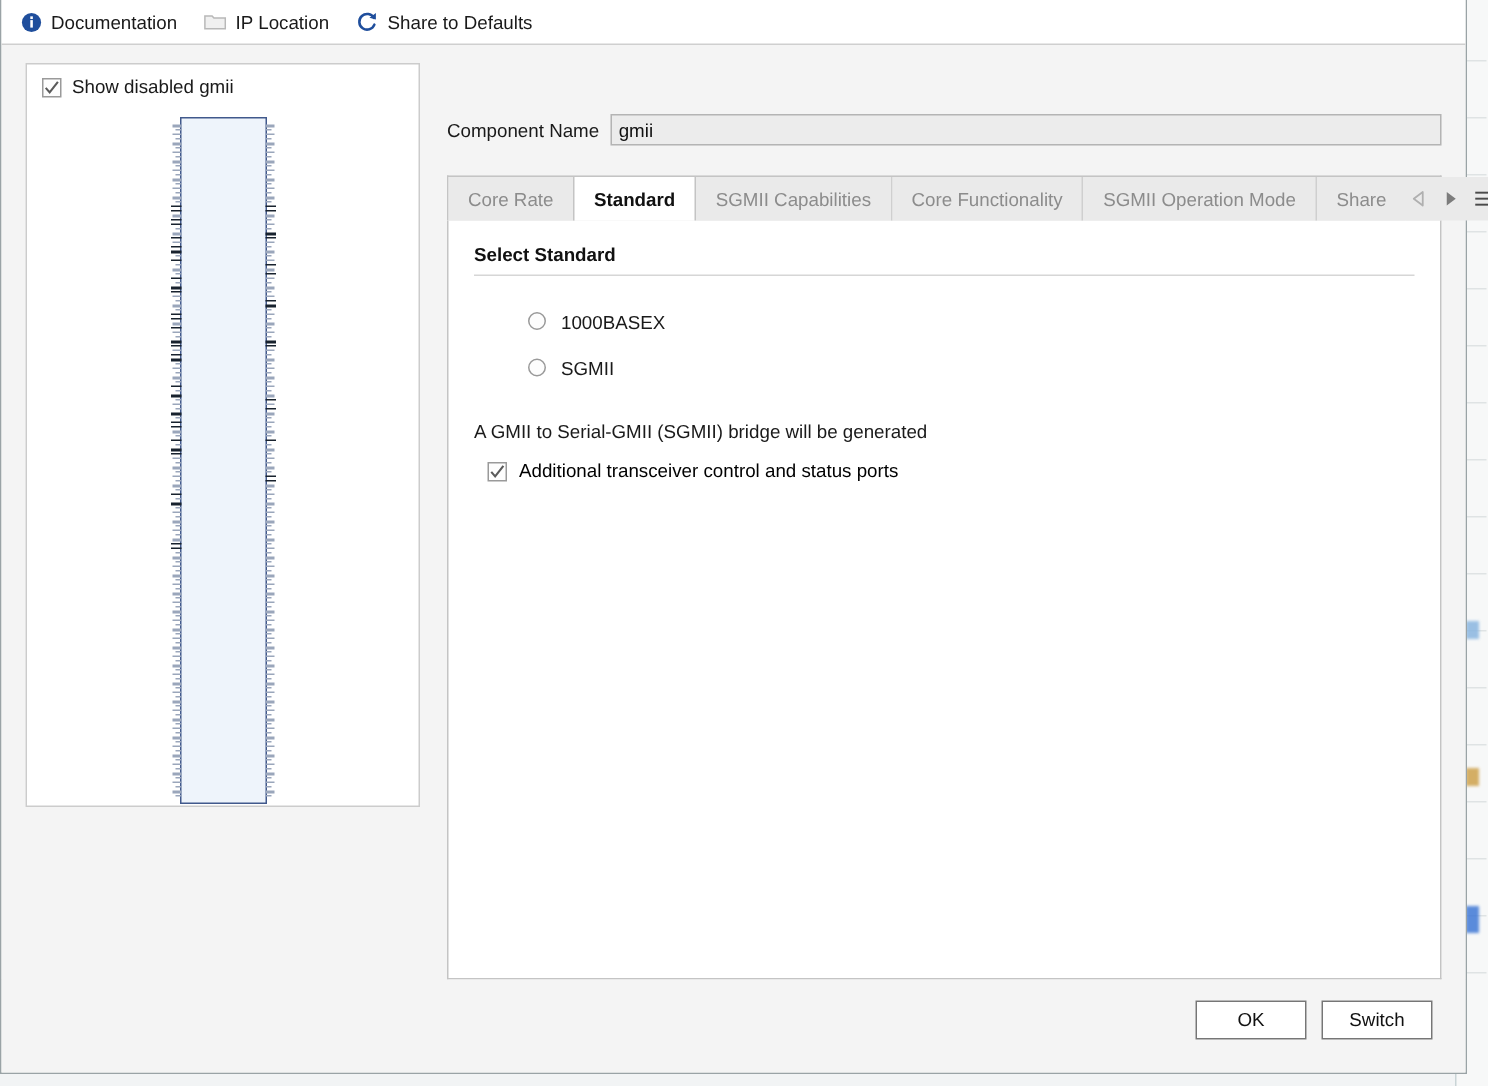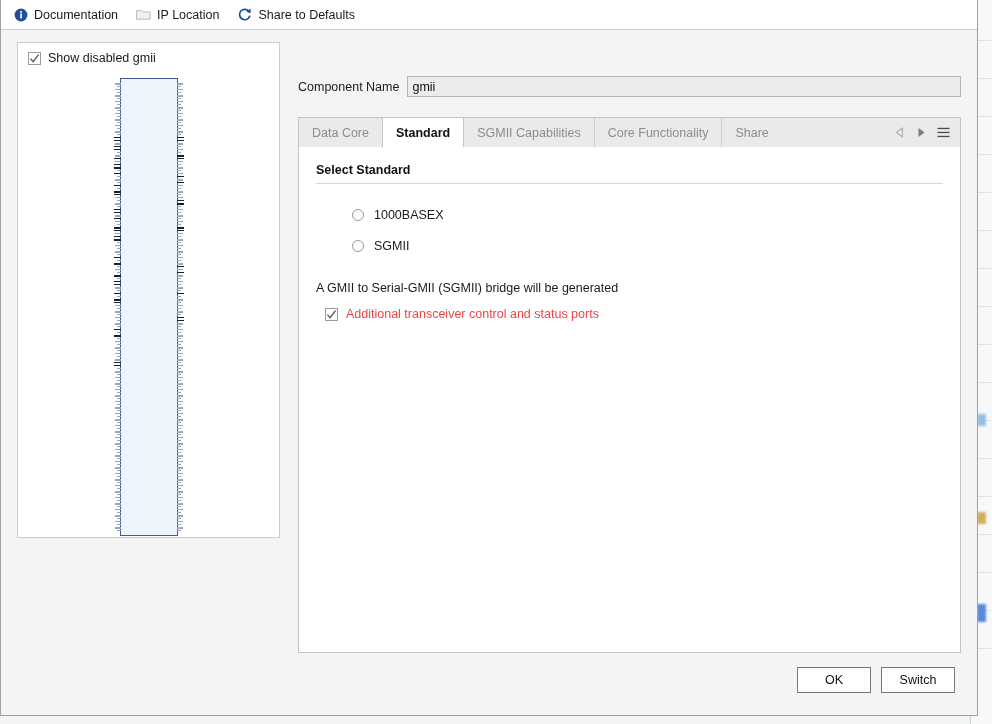--- a/index.html
+++ b/index.html
@@ -229,42 +229,42 @@
     min-height: 0;
     overflow: hidden;
   }
   .section-title {
     font-size: 12.5px; font-weight: bold; color: #111;
     margin: 0 0 6px 0;
   }
   .hrule { height: 1px; background: #d6d6d6; margin-bottom: 24px; }
 
   .radio-row {
-    display: flex; align-items: center; gap: 10px;
+    display: flex; align-items: flex-start; gap: 10px;
     padding-left: 36px;
     margin-bottom: 17px;
     font-size: 12.5px; color: #1a1a1a;
     cursor: pointer;
   }
   .radio {
     width: 12px; height: 12px; flex: 0 0 12px;
     border: 1px solid #9a9a9a; border-radius: 50%;
     background: #fdfdfd;
     display: flex; align-items: center; justify-content: center;
   }
   .radio .dot { width: 5px; height: 5px; border-radius: 50%; background: #2b2b2b; }
 
   #note-text {
     font-size: 12.5px; color: #1a1a1a;
     margin: 28px 0 12px 0;
   }
   #extra-ports-row {
     display: flex; align-items: center; gap: 8px;
     padding-left: 9px;
-    font-size: 12.5px; color: #ef4444;
+    font-size: 12.5px; color: #000000;
     cursor: pointer;
   }
 
   
   #footer {
     flex: 0 0 62px;
     display: flex; align-items: center; justify-content: flex-end;
     gap: 10px;
     padding: 0 22px 8px 0;
     background: #f4f4f4;
@@ -678,30 +678,33 @@
     <div id="right-panel">
 
       <div id="component-row">
         <span id="component-label">Component Name</span>
         <input id="component-input" type="text" value="gmii" style="">
       </div>
 
       <div id="tabwrap">
         <div id="tabstrip">
           <div class="tab">
-              <span>Data Core</span>
+              <span>Core Rate</span>
             </div>
           <div class="tab active">
               <span>Standard</span>
             </div>
           <div class="tab">
               <span>SGMII Capabilities</span>
             </div>
           <div class="tab">
               <span>Core Functionality</span>
+            </div>
+          <div class="tab">
+              <span>SGMII Operation Mode</span>
             </div>
           <div class="tab share">
               <span>Share</span>
             </div>
 
           <div id="tab-ctrls">
             <span class="tab-arrow">
               <svg width="10" height="11" viewBox="0 0 10 11">
                 <path d="M7.5,1 L7.5,10 L1.5,5.5 Z" fill="none" stroke="#b0b0b0" stroke-width="1.2" stroke-linejoin="round"></path>
               </svg>

